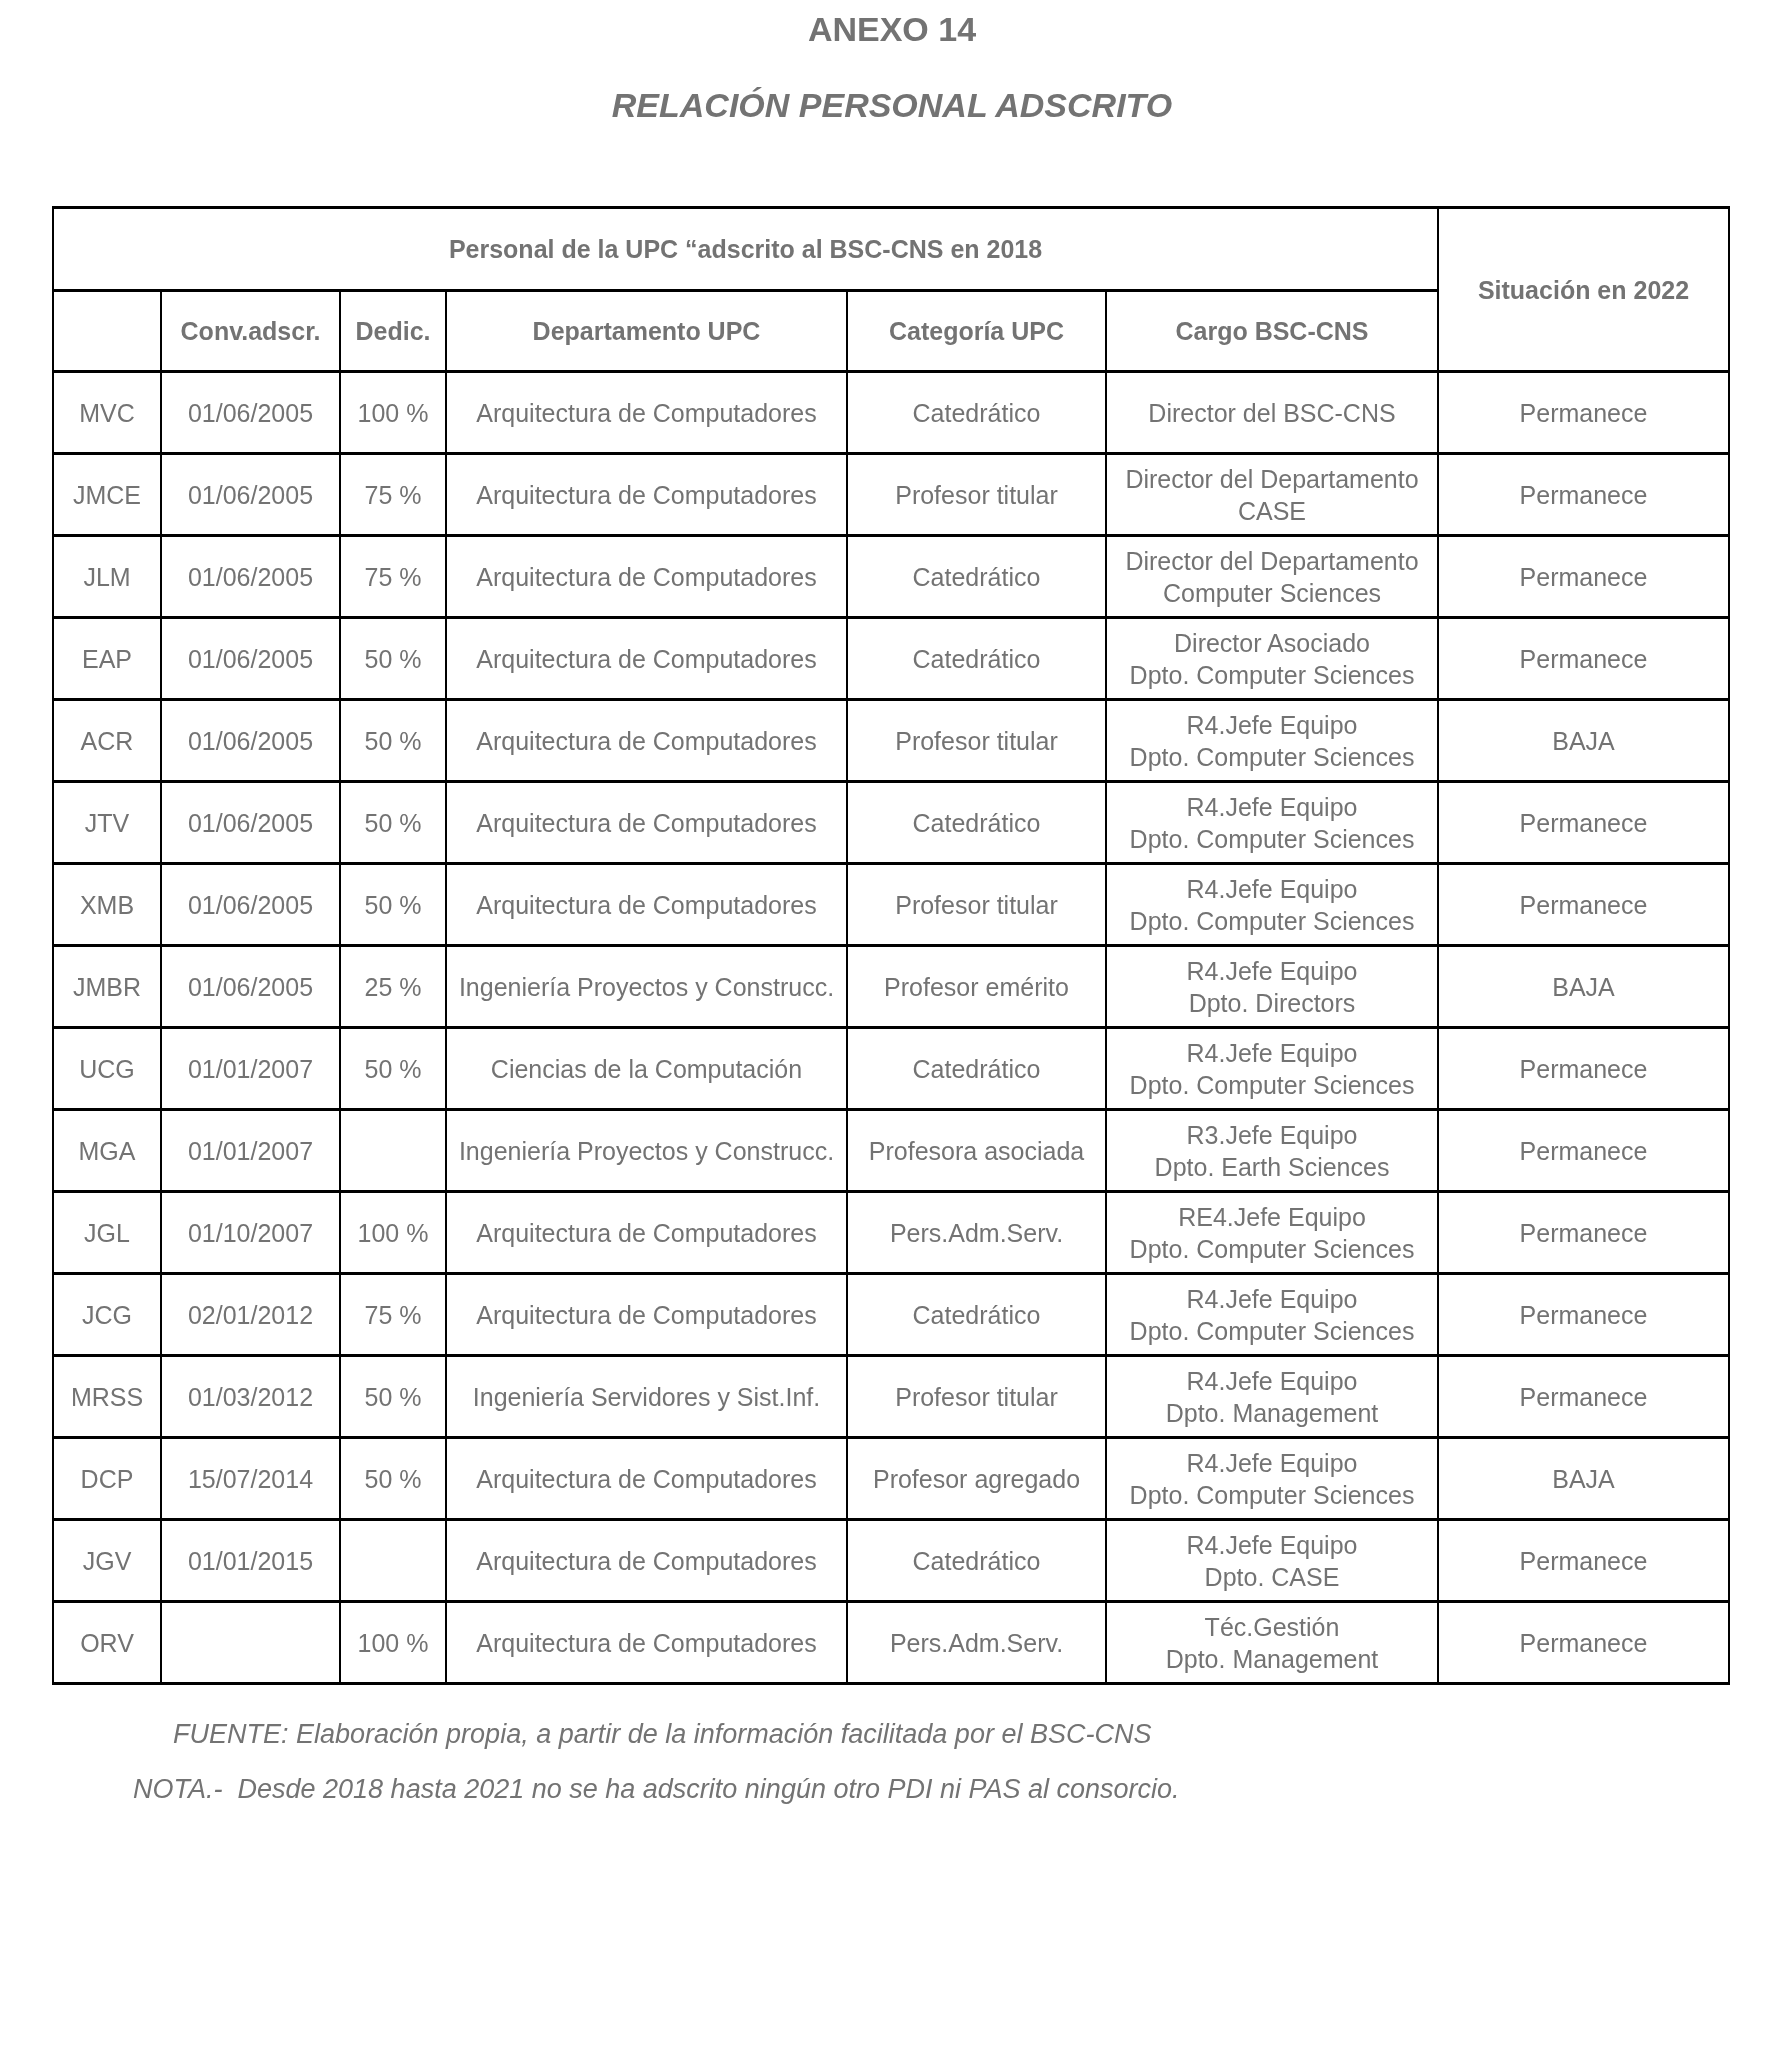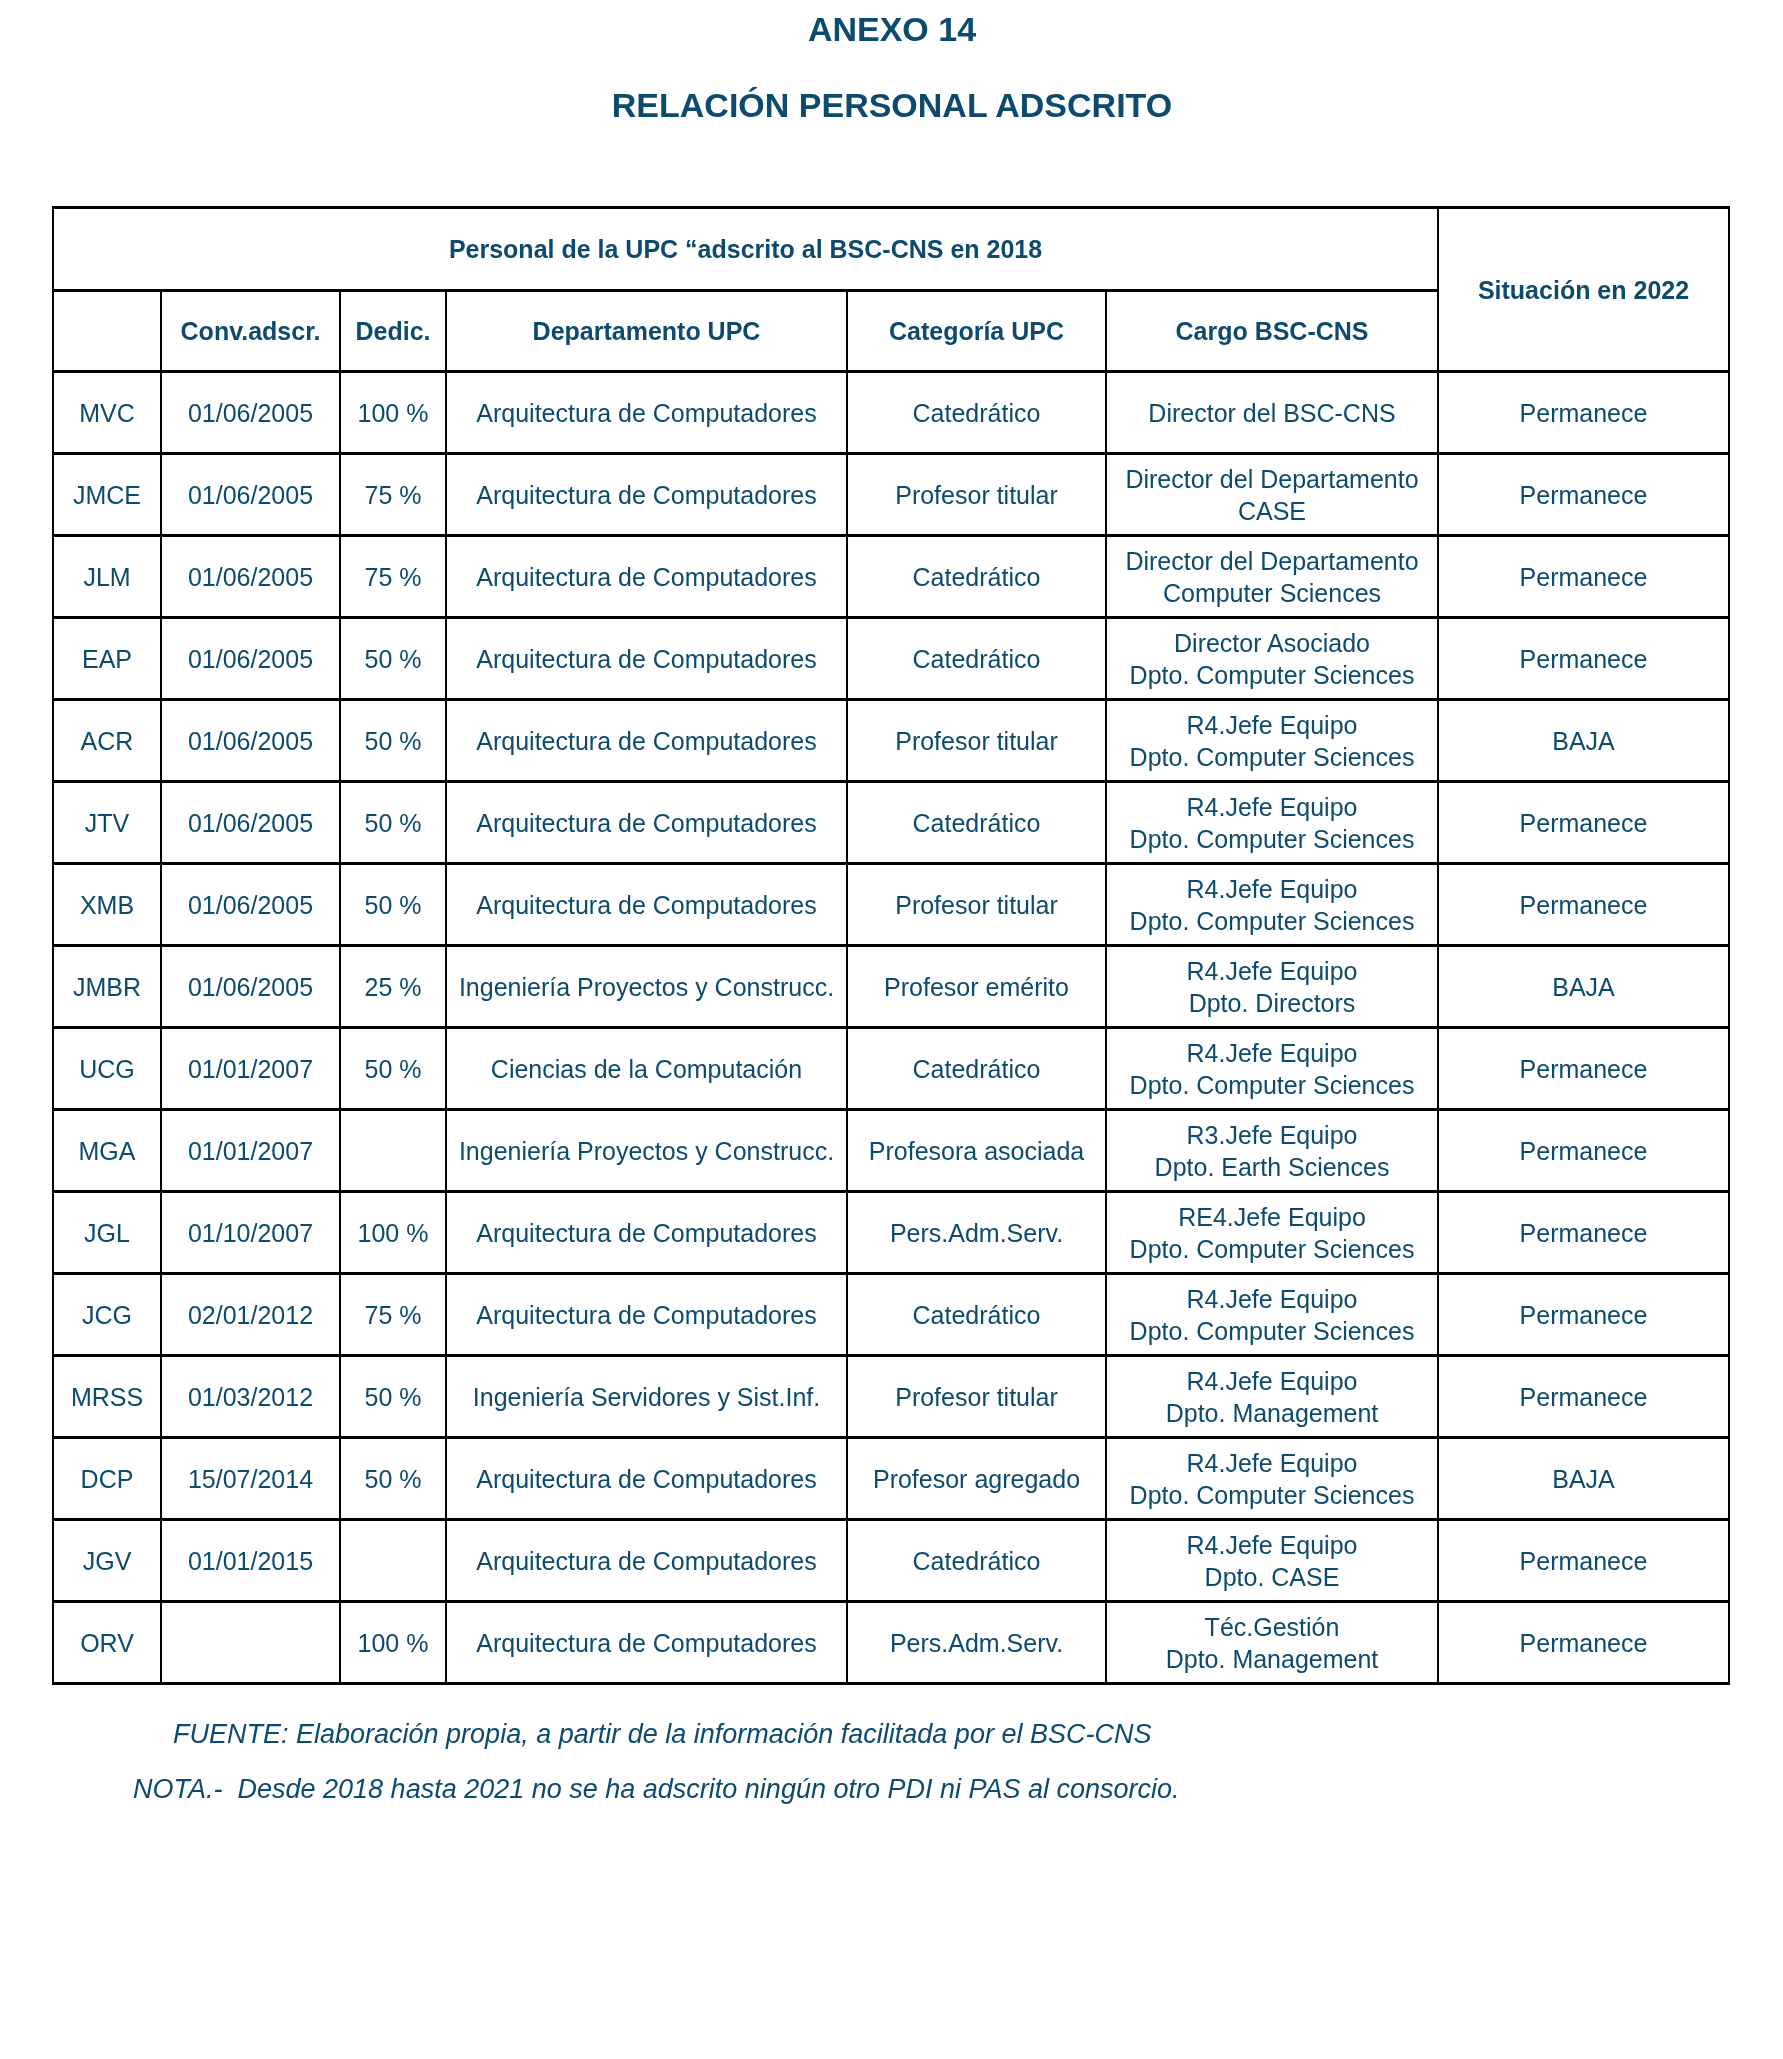--- a/index.html
+++ b/index.html
@@ -1,35 +1,35 @@
 <!DOCTYPE html>
 <html style="font-size:13.4px"><head>
 <meta charset="utf-8">
 <style>
   html, body { margin: 0; padding: 0; background: #ffffff; }
   .page {
     position: relative;
     width: 1784px;
     height: 2060px;
     background: #ffffff;
-    color: #0c4a6e;
+    color: #737373;
     font-family: "Liberation Sans", sans-serif;
     overflow: hidden;
   }
   .title-line {
     position: absolute;
     left: 0;
     width: 100%;
     text-align: center;
     font-weight: bold;
     font-size: 34px;
     line-height: 39px;
   }
   #title-1 { top: 10px; }
-  #title-2 { top: 86px; }
+  #title-2 { top: 86px; font-style: italic; }
   #title-3 { top: 144px; }
 
   table.main {
     position: absolute;
     left: 52px;
     top: 206px;
     width: 1676px;
     border-collapse: collapse;
     table-layout: fixed;
   }

